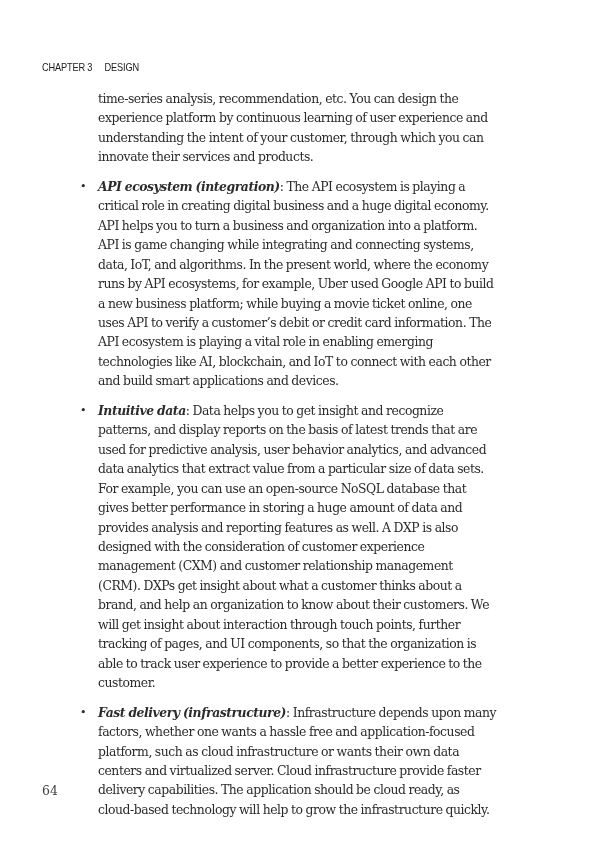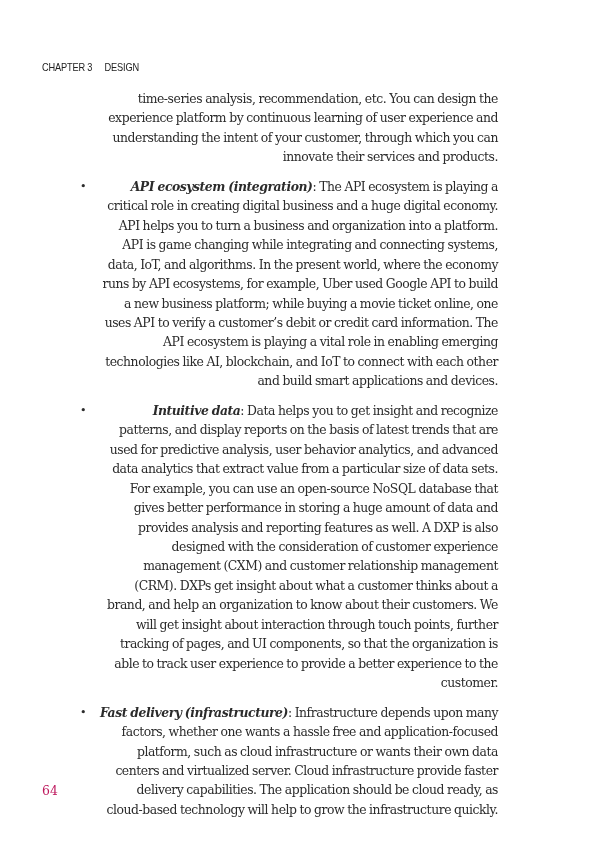--- a/index.html
+++ b/index.html
@@ -12,33 +12,33 @@
     font-family: "Liberation Sans", sans-serif;
     font-size: 10.5px; letter-spacing: -0.2px; color: #222;
     transform: scaleX(0.88); transform-origin: left top;
     white-space: nowrap;
   }
   .running-head .sep { display: inline-block; width: 14px; }
   .content {
     position: absolute; left: 98px; top: 89px; width: 400px;
     font-family: "DejaVu Serif", serif;
     font-size: 12.4px; line-height: 19.45px; color: #2b2b2b;
-    letter-spacing: -0.45px; word-spacing: -0.5px; text-align: right;
+    letter-spacing: -0.45px; word-spacing: -0.5px;
   }
   .content p { margin: 0; }
   .content .para { margin-bottom: 10px; }
   ul.bullets { list-style: none; margin: 0; padding: 0; }
   ul.bullets li { position: relative; margin-bottom: 10px; }
   ul.bullets li .bullet {
     position: absolute; left: -18px; top: 0; font-size: 11px;
   }
   ul.bullets li em { font-style: italic; font-weight: bold; }
   .page-number {
     position: absolute; left: 42px; top: 783px;
-    font-family: "DejaVu Serif", serif; font-size: 12.4px; color: #be185d;
+    font-family: "DejaVu Serif", serif; font-size: 12.4px; color: #404040;
   }
 </style>
 </head>
 <body>
 
 <div class="running-head">
   <span>CHAPTER 3</span><span class="sep"></span><span>DESIGN</span>
 </div>
 
 <div class="content">

